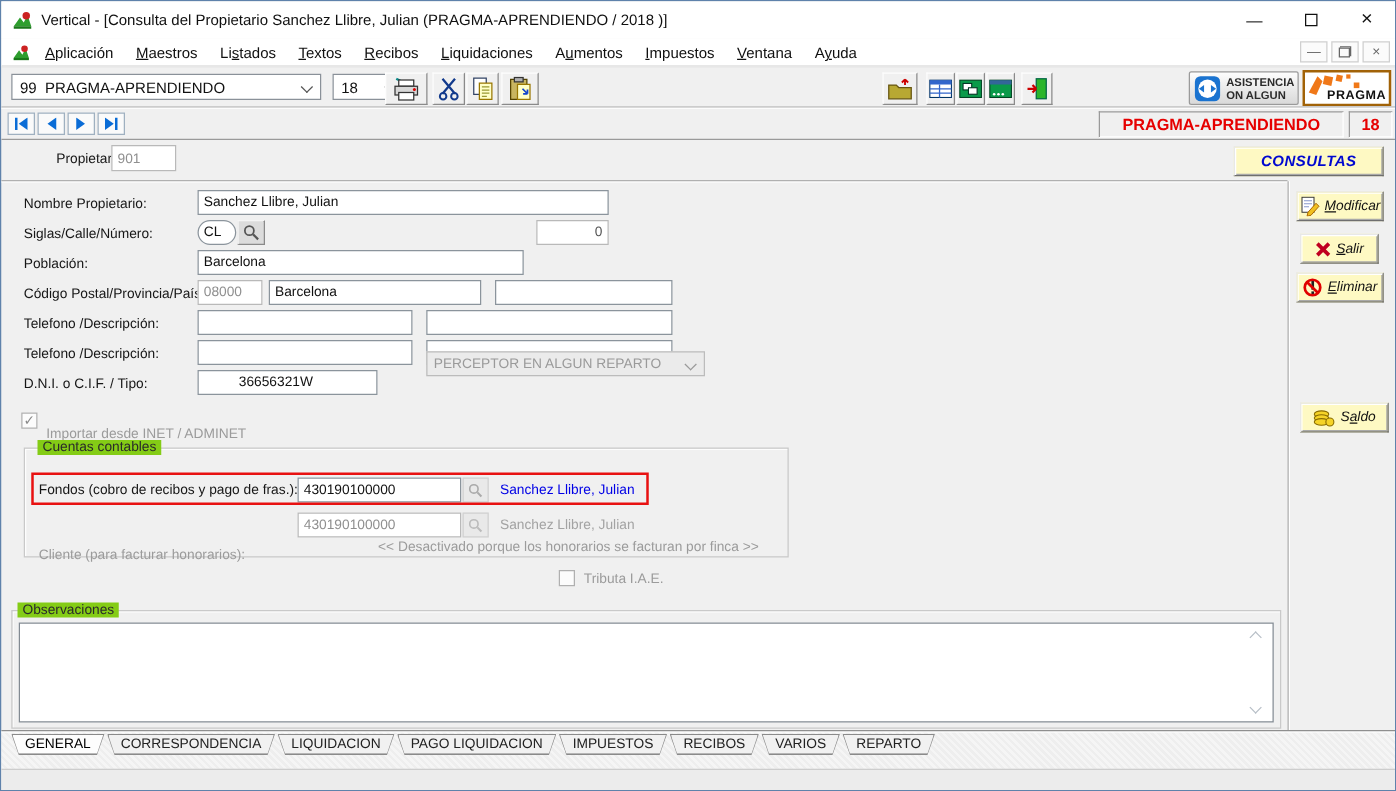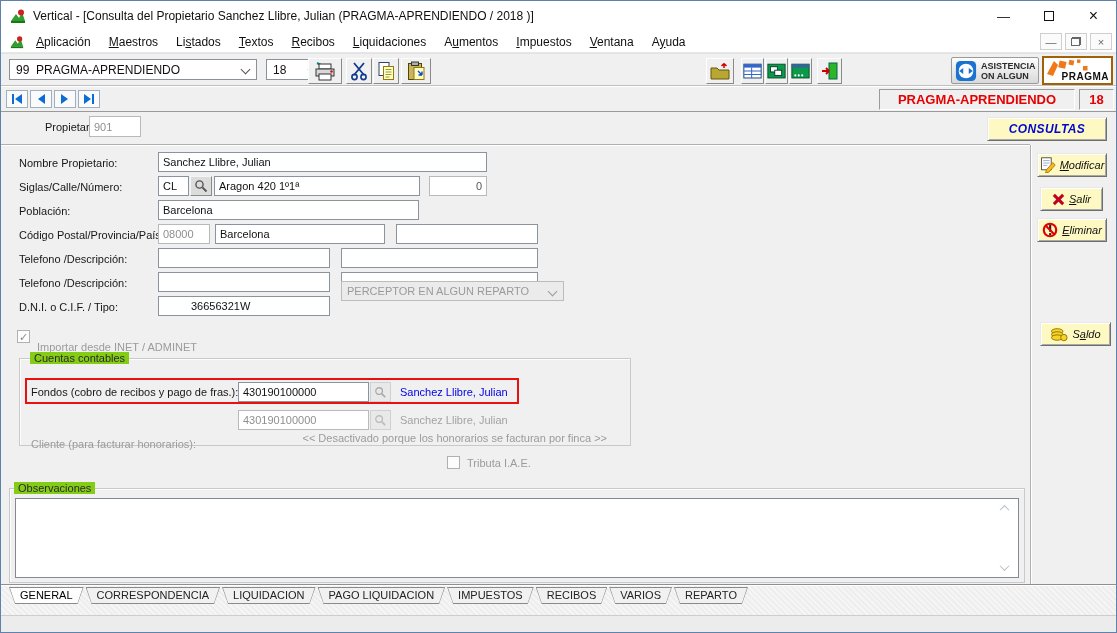--- a/index.html
+++ b/index.html
@@ -265,48 +265,47 @@
   <span class="lbl" style="left:18px;top:120px;margin-left:26px;">Propietario:</span>
   <input class="field dis" style="left: 88px; top: 115px; width: 52px; height: 21px;" value="901">
   <div class="btn3d consultas" style="left:986px;top:116px;width:120px;height:24px;">CONSULTAS</div>
   <div class="hsep" style="left:0;top:143px;width:1029px;"></div>
   <div class="vsep" style="left:1029px;top:144px;height:440px;"></div>
 
   <span class="lbl" style="left:18px;top:156px;">Nombre Propietario:</span>
   <input class="field" style="left: 157px; top: 151px; width: 329px;" value="Sanchez Llibre, Julian">
 
   <span class="lbl" style="left:18px;top:180px;">Siglas/Calle/Número:</span>
-  <input class="field" style="left: 157px; top: 175px; width: 31px;" value="CL">
+  <input class="field" style="left: 157px; top: 175px; width: 31px; border-radius: 10px;" value="CL">
   <div class="magbtn" style="left:189px;top:175px;">
     <svg width="14" height="14" viewBox="0 0 14 14">
         <circle cx="5.5" cy="5.5" r="3.6" fill="none" stroke="#555" stroke-width="1.4"></circle>
         <path d="M8.5 8.5 L12.5 12.5" stroke="#555" stroke-width="1.8"></path>
       </svg>
   </div>
-  <input class="field" style="left: 213px; top: 175px; width: 206px;" value="Aragon 420 1º1ª">
   <input class="field num" style="left: 428px; top: 175px; width: 58px;" value="0">
 
   <span class="lbl" style="left:18px;top:204px;">Población:</span>
   <input class="field" style="left: 157px; top: 199px; width: 261px;" value="Barcelona">
 
   <span class="lbl" style="left:18px;top:228px;">Código Postal/Provincia/País:</span>
   <input class="field dis" style="left: 157px; top: 223px; width: 52px;" value="08000">
   <input class="field" style="left: 214px; top: 223px; width: 170px;" value="Barcelona">
   <input class="field" style="left: 395px; top: 223px; width: 142px;" value="">
 
   <span class="lbl" style="left:18px;top:252px;">Telefono /Descripción:</span>
   <input class="field" style="left: 157px; top: 247px; width: 172px;" value="">
   <input class="field" style="left: 340px; top: 247px; width: 197px;" value="">
 
   <span class="lbl" style="left:18px;top:276px;">Telefono /Descripción:</span>
   <input class="field" style="left: 157px; top: 271px; width: 172px;" value="">
   <input class="field" style="left: 340px; top: 271px; width: 197px;" value="">
 
   <span class="lbl" style="left:18px;top:300px;">D.N.I. o C.I.F. / Tipo:</span>
-  <input class="field" style="left: 157px; top: 295px; width: 172px; padding-left: 32px;" value="36656321W">
+  <input class="field" style="left: 157px; top: 295px; width: 144px; padding-left: 32px;" value="36656321W">
   <div class="fakesel" style="left:340px;top:280px;width:223px;">
     <span>PERCEPTOR EN ALGUN REPARTO</span>
     <span class="chev" style="top:6px;"></span>
   </div>
 
   <div class="cbox" style="left:16px;top:329px;"><span>✓</span></div>
   <span class="lbl gray" style="left:36px;top:330px;margin-top:10px;">Importar desde INET / ADMINET</span>
 
   <div class="group" style="left:18px;top:357px;width:612px;height:88px;">
     <span class="legend">Cuentas contables</span>

